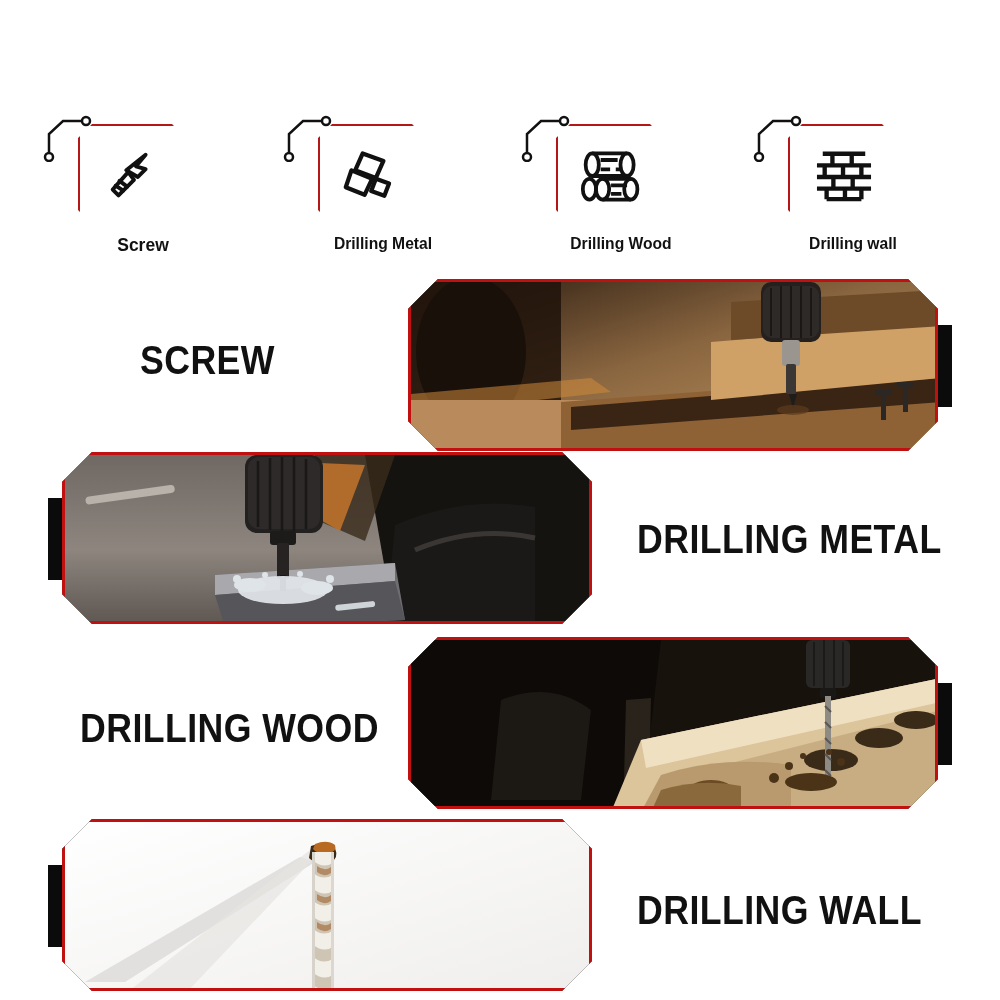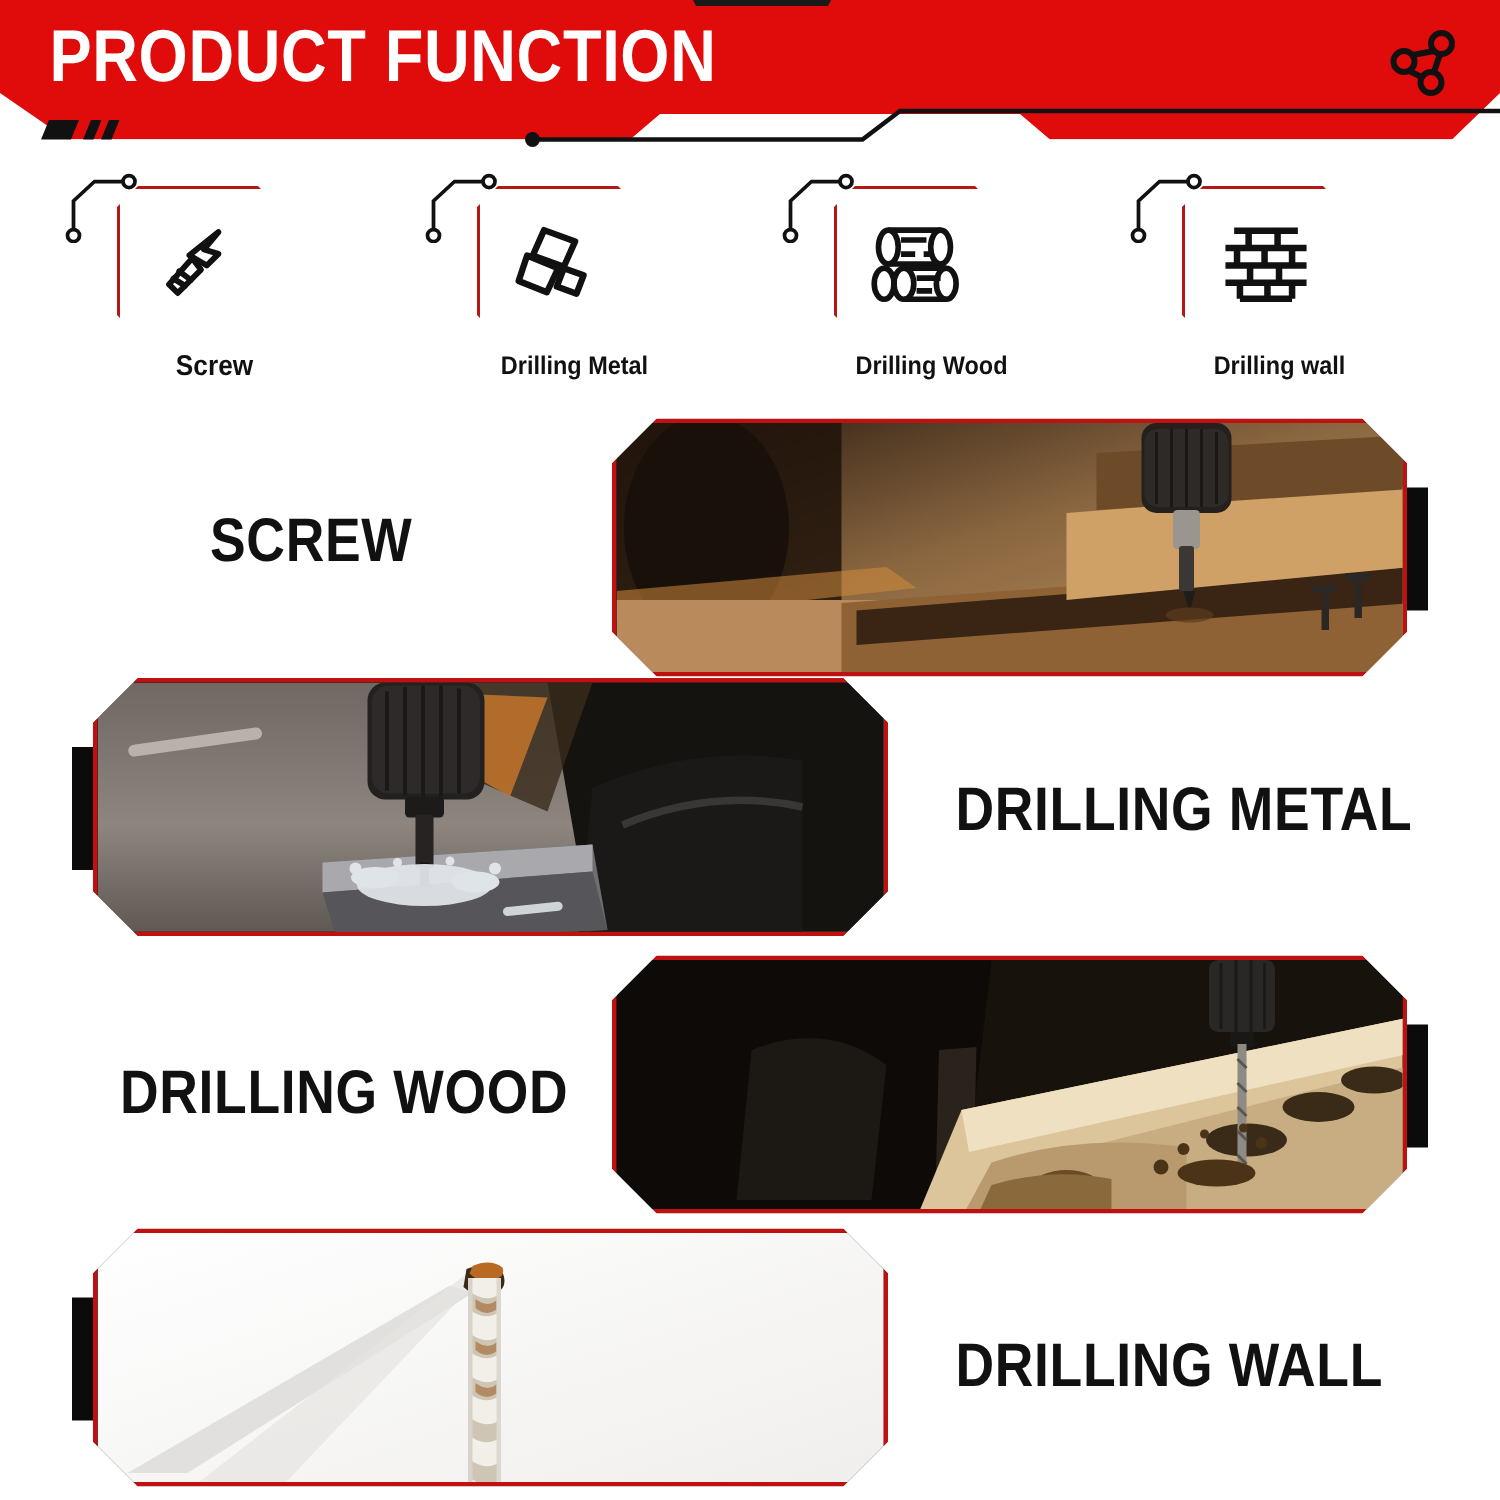--- a/index.html
+++ b/index.html
@@ -125,46 +125,20 @@
   .sec1 .sec-title{left:140px;top:62px;transform-origin:left center;}
   .sec2 .sec-title{left:637px;top:68px;transform-origin:left center;}
   .sec3 .sec-title{left:80px;top:72px;transform-origin:left center;}
   .sec4 .sec-title{left:637px;top:72px;transform-origin:left center;}
 </style>
 </head>
 <body>
 
 <div class="page">
 
-  <div class="header">
-    <div class="header-red"></div>
-    <div class="header-topblack"></div>
-
-    <div class="header-title">PRODUCT FUNCTION</div>
-
-    <div class="slashes">
-      <i></i>
-        <i></i>
-        <i></i>
-    </div>
-
-    <svg class="circuit" viewBox="0 0 1000 40">
-      <path d="M 1000 14 L 600 14 L 575 33 L 355 33" fill="none" stroke="#111" stroke-width="3"></path>
-      <circle cx="355" cy="33" r="5" fill="#111"></circle>
-    </svg>
-
-    <svg class="net-icon" viewBox="0 0 48 46">
-      <circle cx="35" cy="11" r="7" fill="none" stroke="#111" stroke-width="4"></circle>
-      <circle cx="10" cy="23" r="7" fill="none" stroke="#111" stroke-width="4"></circle>
-      <circle cx="28" cy="37" r="7" fill="none" stroke="#111" stroke-width="4"></circle>
-      <line x1="30" y1="16" x2="14" y2="19" stroke="#111" stroke-width="4"></line>
-      <line x1="13" y1="29" x2="23" y2="34" stroke="#111" stroke-width="4"></line>
-      <line x1="34" y1="18" x2="30" y2="30" stroke="#111" stroke-width="4"></line>
-    </svg>
-  </div>
 
   <div class="icon-row">
 
     <div class="icon-cell c0">
       <svg class="node-line" viewBox="0 0 60 48">
         <path d="M52 7 L30 7 L16 20 L16 42" fill="none" stroke="#111" stroke-width="2.5"></path>
         <circle cx="53" cy="7" r="4" fill="#fff" stroke="#111" stroke-width="2.5"></circle>
         <circle cx="16" cy="43" r="4" fill="#fff" stroke="#111" stroke-width="2.5"></circle>
       </svg>
       <div class="icon-box">

